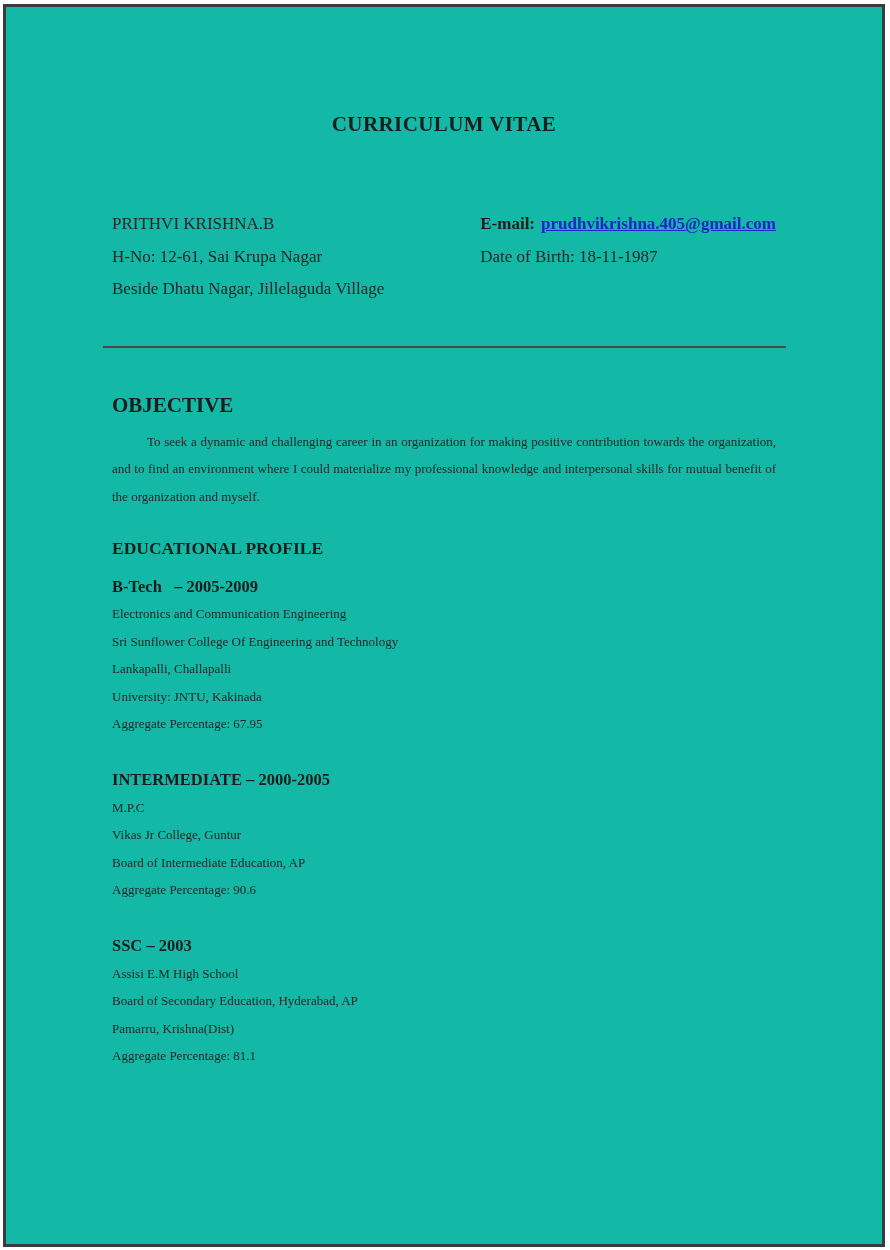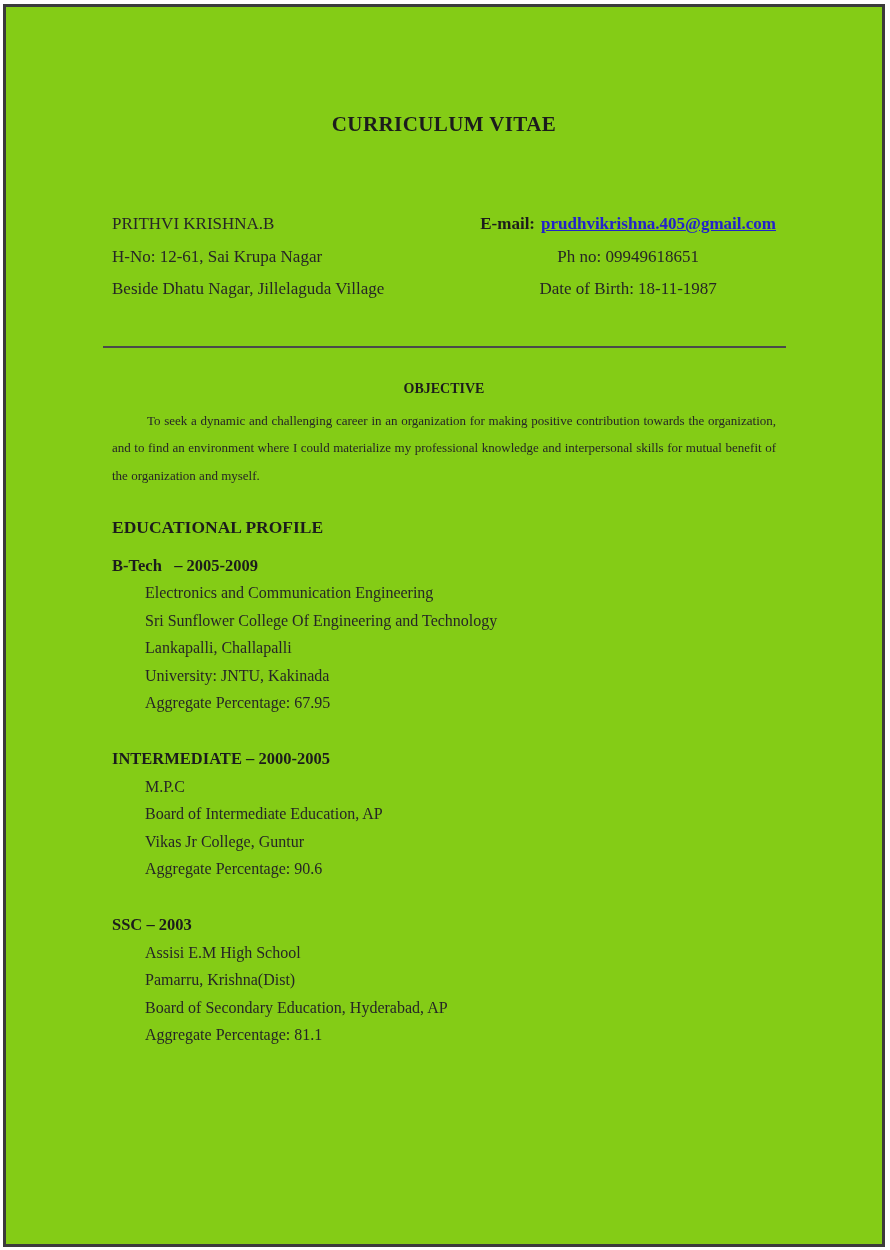--- a/index.html
+++ b/index.html
@@ -5,62 +5,61 @@
   html, body { margin: 0; padding: 0; }
   body {
     width: 890px; height: 1250px;
     background: #ffffff;
     position: relative;
     font-family: "Liberation Serif", "DejaVu Serif", serif;
   }
   .page {
     position: absolute;
     left: 3px; top: 4px; right: 5px; bottom: 3px;
-    background: #84cc16;
+    background: #14b8a6;
     border: 3px solid #3b3b3b;
     box-sizing: border-box;
     padding: 0 106px;
     color: #262626;
     overflow: hidden;
   }
   .doc-title {
     margin: 105px 0 0;
     text-align: center;
     font-size: 21px;
     font-weight: bold;
     letter-spacing: 0.4px;
     color: #1c1c1c;
   }
   .contact {
     display: flex;
     justify-content: space-between;
     margin-top: 44px;
   }
   .contact-col { display: flex; flex-direction: column; margin-top: 27px; }
-  .contact-col.right { text-align: center; }
+  .contact-col.right { text-align: left; }
   .contact-row { line-height: 32.5px; font-size: 17px; white-space: nowrap; }
   .bold { font-weight: bold; color: #1c1c1c; }
   .email-link {
     color: #2222cc;
     font-weight: bold;
     text-decoration: underline;
     margin-left: 6px;
     cursor: pointer;
   }
   .rule {
     border: none;
     border-top: 2px solid #4a4a4a;
     margin: 40px -10px 0 -9px;
   }
   .section-heading {
     font-weight: bold;
-    font-size: 14px;
+    font-size: 21px;
     color: #1c1c1c;
-    margin: 33px 0 0;
-    text-align: center;
+    margin: 45px 0 0;
   }
   .objective-text {
     margin: 10px 0 0;
     font-size: 13px;
     line-height: 27.5px;
     text-align: justify;
     text-indent: 35px;
   }
   .edu-heading {
     font-weight: bold;
@@ -70,40 +69,39 @@
   }
   .entry { margin-top: 14px; }
   .entry + .entry { margin-top: 29px; }
   .entry-title {
     font-weight: bold;
     font-size: 16.5px;
     line-height: 27.4px;
     color: #1c1c1c;
     white-space: pre-wrap;
   }
-  .entry-line { font-size: 16px; line-height: 27.4px; margin-left: 33px; }
+  .entry-line { font-size: 13px; line-height: 27.4px; }
 </style>
 </head>
 <body>
 
 <div class="page">
 
   <h1 class="doc-title">CURRICULUM VITAE</h1>
 
   <div class="contact">
     <div class="contact-col left">
       <div class="contact-row">PRITHVI KRISHNA.B</div>
       <div class="contact-row">H-No: 12-61, Sai Krupa Nagar</div>
       <div class="contact-row">Beside Dhatu Nagar, Jillelaguda Village</div>
     </div>
     <div class="contact-col right">
       <div class="contact-row">
         <span class="bold">E-mail:</span><a class="email-link">prudhvikrishna.405@gmail.com</a>
       </div>
-      <div class="contact-row">Ph no: 09949618651</div>
       <div class="contact-row">Date of Birth: 18-11-1987</div>
     </div>
   </div>
 
   <hr class="rule">
 
   <h2 class="section-heading">OBJECTIVE</h2>
   <p class="objective-text">To seek a dynamic and challenging career in an organization for making positive contribution towards the organization, and to find an environment where I could materialize my professional knowledge and interpersonal skills for mutual benefit of the organization and myself.</p>
 
   <h2 class="edu-heading">EDUCATIONAL PROFILE</h2>
@@ -113,26 +111,26 @@
     <div class="entry-line">Electronics and Communication Engineering</div>
     <div class="entry-line">Sri Sunflower College Of Engineering and Technology</div>
     <div class="entry-line">Lankapalli, Challapalli</div>
     <div class="entry-line">University: JNTU, Kakinada</div>
     <div class="entry-line">Aggregate Percentage: 67.95</div>
   </div>
 
   <div class="entry">
     <div class="entry-title">INTERMEDIATE – 2000-2005</div>
     <div class="entry-line">M.P.C</div>
+    <div class="entry-line">Vikas Jr College, Guntur</div>
     <div class="entry-line">Board of Intermediate Education, AP</div>
-    <div class="entry-line">Vikas Jr College, Guntur</div>
     <div class="entry-line">Aggregate Percentage: 90.6</div>
   </div>
 
   <div class="entry">
     <div class="entry-title">SSC – 2003</div>
     <div class="entry-line">Assisi E.M High School</div>
+    <div class="entry-line">Board of Secondary Education, Hyderabad, AP</div>
     <div class="entry-line">Pamarru, Krishna(Dist)</div>
-    <div class="entry-line">Board of Secondary Education, Hyderabad, AP</div>
     <div class="entry-line">Aggregate Percentage: 81.1</div>
   </div>
 
 </div>
 
 </body></html>

